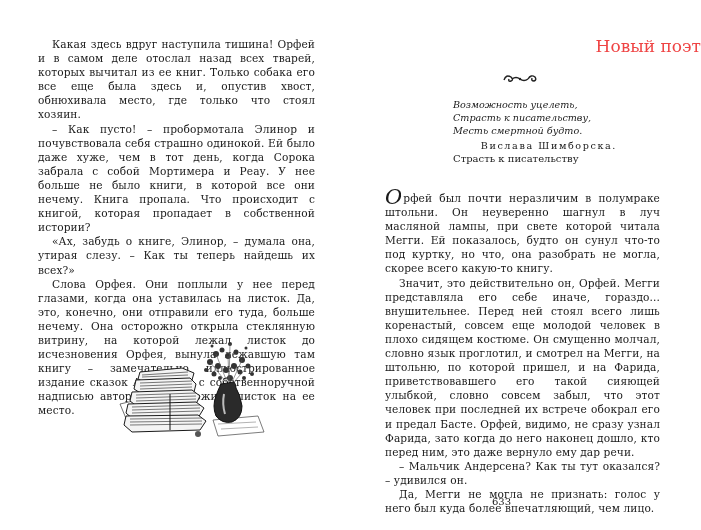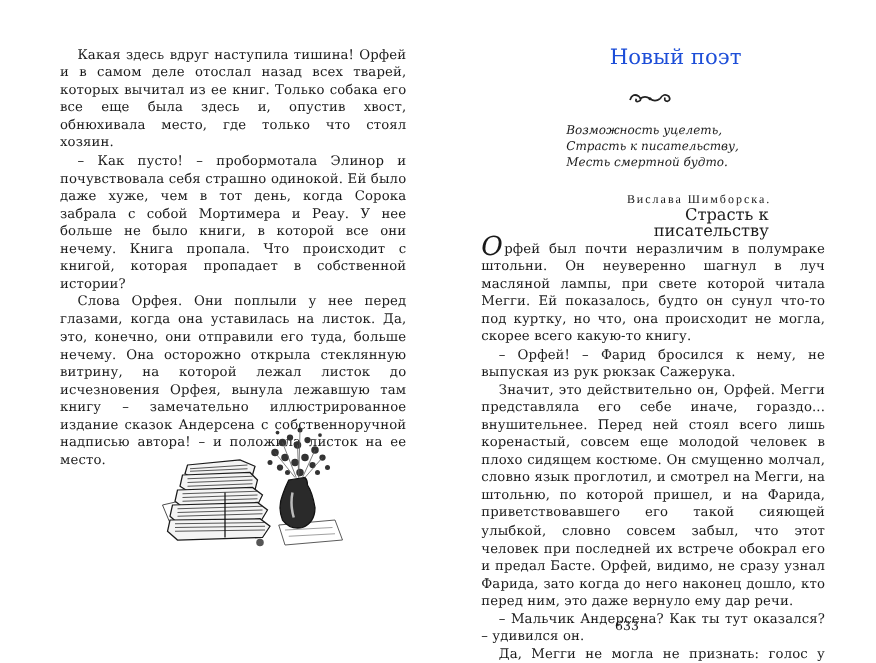--- a/index.html
+++ b/index.html
@@ -1,54 +1,55 @@
 <!DOCTYPE html>
 <html><head>
 <meta charset="utf-8">
 <style>
   html, body { margin: 0; padding: 0; background: #ffffff; }
   body { width: 701px; height: 530px; position: relative; overflow: hidden;
          font-family: "DejaVu Serif", "Liberation Serif", serif; color: #1a1a1a; }
   .page { position: absolute; top: 0; height: 530px; }
-  .page-left { left: 0; width: 350px; margin-left: 10px; }
+  .page-left { left: 0; width: 350px; }
   .page-right { left: 350px; width: 351px; }
 
   .text { position: absolute; font-size: 10.6px; line-height: 14.1px; text-align: justify;
           letter-spacing: 0.1px; }
   .text p { margin: 0; text-indent: 14px; }
   .text p.noindent { text-indent: 0; }
 
   .left-text { left: 38px; top: 37px; width: 277px; }
 
-  .title { position: absolute; top: 36px; left: 30px; width: 321px; text-align: center;
-           font-size: 17px; font-family: "DejaVu Serif", serif; color: #1d4ed8; }
+  .title { position: absolute; top: 36px; left: 30px; width: 321px; text-align: right;
+           font-size: 17px; font-family: "DejaVu Serif", serif; color: #ef4444; }
   .ornament { position: absolute; top: 70px; left: 150px; width: 40px; height: 14px; }
 
   .epigraph { position: absolute; top: 98px; left: 103px; width: 170px; font-size: 9.6px;
               line-height: 13px; }
   .epigraph .verse { font-style: italic; }
-  .epigraph .author { text-align: right; letter-spacing: 1.6px; margin-top: 16px; padding-right: 6px; font-family: Liberation Serif, serif; }
-  .epigraph .work { text-align: right; font-size: 13px; padding-right: 8px; }
+  .epigraph .author { text-align: right; letter-spacing: 1.6px; margin-top: 2px; padding-right: 6px; }
+  .epigraph .work { text-align: left; font-size: 10px; padding-right: 8px; }
 
   .right-text { left: 35px; top: 190px; width: 275px; }
   .dropcap { font-family: "DejaVu Serif", serif; font-style: italic; font-size: 21px;
              line-height: 14px; vertical-align: -2px; margin-right: 1px; }
 
   .page-number { position: absolute; top: 496px; left: 142px; width: 40px; text-align: left;
                  font-size: 10px; }
 
   .illustration { position: absolute; left: 118px; top: 332px; width: 150px; height: 112px; }
 </style>
 </head>
 <body>
 
 <div class="page page-left">
   <div class="text left-text">
     <p>Какая здесь вдруг наступила тишина! Орфей и в самом деле отослал назад всех тварей, которых вычитал из ее книг. Только собака его все еще была здесь и, опустив хвост, обнюхивала место, где только что стоял хозяин.</p>
     <p>– Как пусто! – пробормотала Элинор и почувствовала себя страшно одинокой. Ей было даже хуже, чем в тот день, когда Сорока забрала с собой Мортимера и Реау. У нее больше не было книги, в которой все они нечему. Книга пропала. Что происходит с книгой, которая пропадает в собственной истории?</p>
+    <p>«Ах, забудь о книге, Элинор, – думала она, утирая слезу. – Как ты теперь найдешь их всех?»</p>
     <p>Слова Орфея. Они поплыли у нее перед глазами, когда она уставилась на листок. Да, это, конечно, они отправили его туда, больше нечему. Она осторожно открыла стеклянную витрину, на которой лежал листок до исчезновения Орфея, вынула лежавшую там книгу – замечательно иллюстрированное издание сказок Андерсена с собственноручной надписью автора! – и положила листок на ее место.</p>
   </div>
 
   <div class="illustration">
     <svg width="150" height="112" viewBox="0 0 150 112" xmlns="http://www.w3.org/2000/svg">
 
       <path d="M2 72 L28 66 L40 88 L12 96 Z" fill="none" stroke="#333" stroke-width="0.7"></path>
       <path d="M95 88 L140 84 L146 100 L100 104 Z" fill="none" stroke="#444" stroke-width="0.7"></path>
       <path d="M100 92 L138 90" stroke="#666" stroke-width="0.5"></path>
       <path d="M103 97 L140 95" stroke="#666" stroke-width="0.5"></path>
@@ -131,21 +132,20 @@
 
   <div class="epigraph">
     <div class="verse">Возможность уцелеть,</div>
     <div class="verse">Страсть к писательству,</div>
     <div class="verse">Месть смертной будто.</div>
     <div class="author">Вислава Шимборска.</div>
     <div class="work">Страсть к писательству</div>
   </div>
 
   <div class="text right-text">
-    <p class="noindent"><span class="dropcap">О</span><span>рфей был почти неразличим в полумраке штольни. Он неуверенно шагнул в луч масляной лампы, при свете которой читала Мегги. Ей показалось, будто он сунул что-то под куртку, но что, она происходит не могла, скорее всего какую-то книгу.</span></p>
-    <p>– Орфей! – Фарид бросился к нему, не выпуская из рук рюкзак Сажерука.</p>
+    <p class="noindent"><span class="dropcap">О</span><span>рфей был почти неразличим в полумраке штольни. Он неуверенно шагнул в луч масляной лампы, при свете которой читала Мегги. Ей показалось, будто он сунул что-то под куртку, но что, она разобрать не могла, скорее всего какую-то книгу.</span></p>
     <p>Значит, это действительно он, Орфей. Мегги представляла его себе иначе, гораздо... внушительнее. Перед ней стоял всего лишь коренастый, совсем еще молодой человек в плохо сидящем костюме. Он смущенно молчал, словно язык проглотил, и смотрел на Мегги, на штольню, по которой пришел, и на Фарида, приветствовавшего его такой сияющей улыбкой, словно совсем забыл, что этот человек при последней их встрече обокрал его и предал Басте. Орфей, видимо, не сразу узнал Фарида, зато когда до него наконец дошло, кто перед ним, это даже вернуло ему дар речи.</p>
     <p>– Мальчик Андерсена? Как ты тут оказался? – удивился он.</p>
     <p>Да, Мегги не могла не признать: голос у него был куда более впечатляющий, чем лицо.</p>
   </div>
 
   <div class="page-number">633</div>
 </div>
 
 </body></html>

